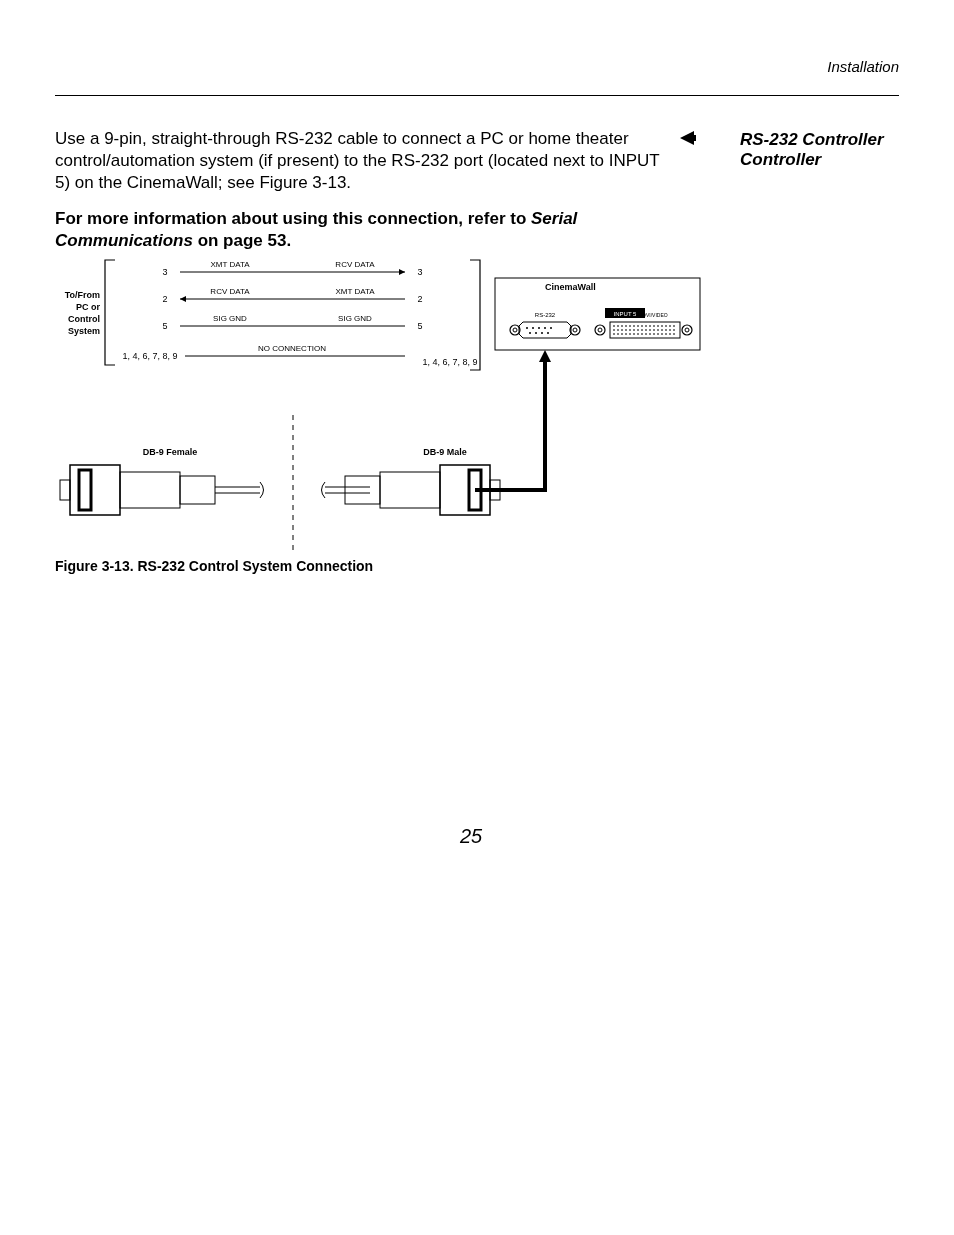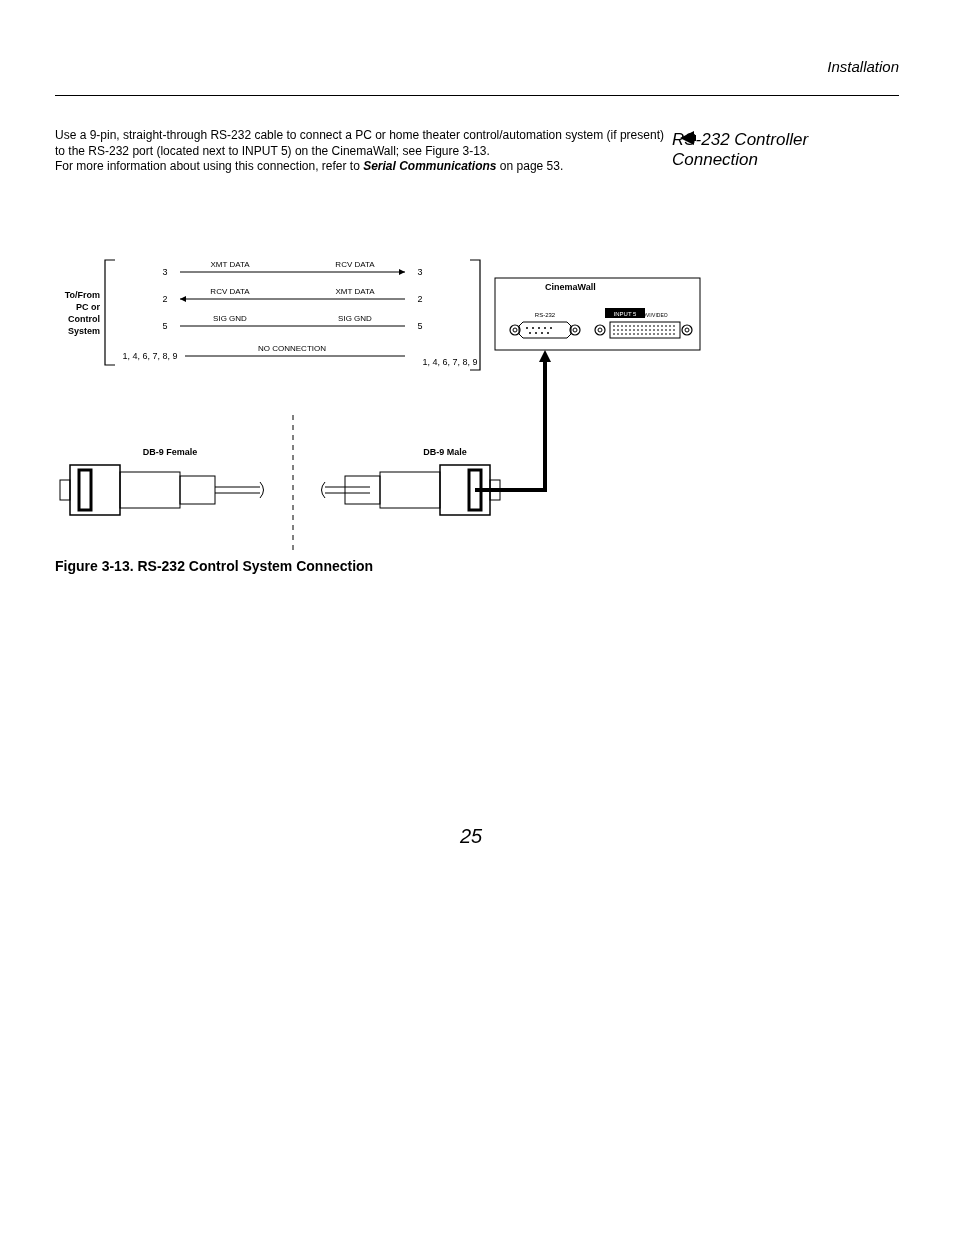--- a/index.html
+++ b/index.html
@@ -32,32 +32,34 @@
     right: 55px;
     top: 95px;
     height: 1px;
     background: #000;
   }
   .body-text {
     position: absolute;
     left: 55px;
     top: 128px;
     width: 620px;
-    font-size: 12px;
+    font-size: 17px;
     line-height: 1.3;
   }
   .para2 {
+    margin-top: 14px;
+    font-weight: bold;
   }
   .side-head {
     position: absolute;
-    left: 672px;
+    left: 740px;
     top: 130px;
     width: 210px;
     font-size: 17px;
-    font-weight: normal;
+    font-weight: bold;
     font-style: italic;
   }
   .arrow-left {
     position: absolute;
     left: 680px;
     top: 130px;
     font-size: 17px;
     font-weight: bold;
     font-style: normal;
   }
@@ -99,21 +101,21 @@
   <div class="header-label">Installation</div>
   <div class="hr"></div>
 
   <div class="arrow-left">
     <svg width="16" height="14" viewBox="0 0 16 14">
       <polygon points="0,7 14,0 14,4 16,4 16,10 14,10 14,14" fill="#000"></polygon>
     </svg>
   </div>
   <div class="side-head">
     <span>RS-232 Controller</span><br>
-    <span>Connection</span>
+    <span>Controller</span>
   </div>
 
   <div class="body-text">
     <div>Use a 9-pin, straight-through RS-232 cable to connect a PC or home theater control/automation system (if present) to the RS-232 port (located next to INPUT 5) on the CinemaWall; see Figure 3-13.</div>
     <div class="para2">
       <span>For more information about using this connection, refer to </span><b><i>Serial Communications</i></b><span> on page 53.</span>
     </div>
   </div>
 
   <div class="diagram">

